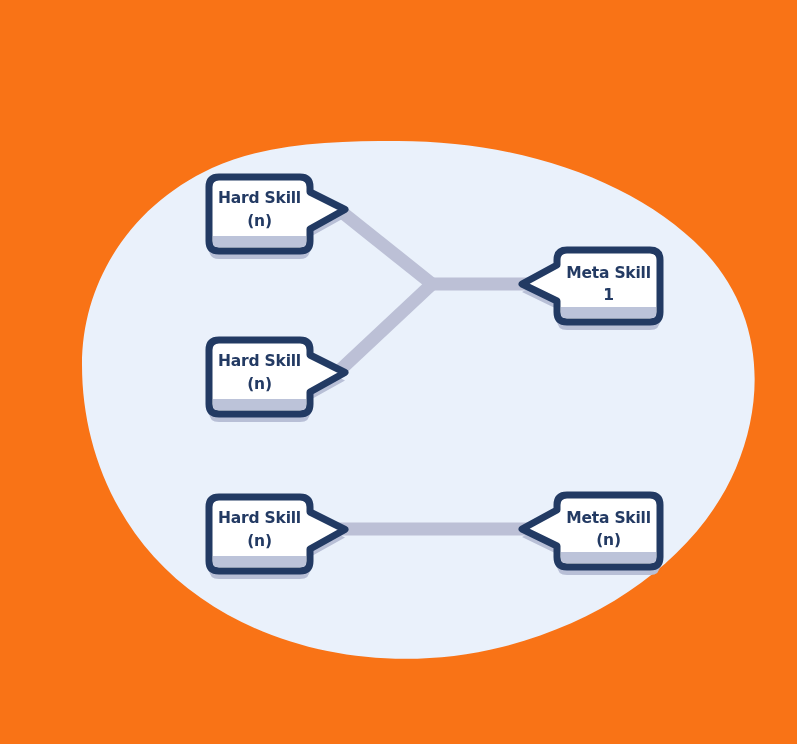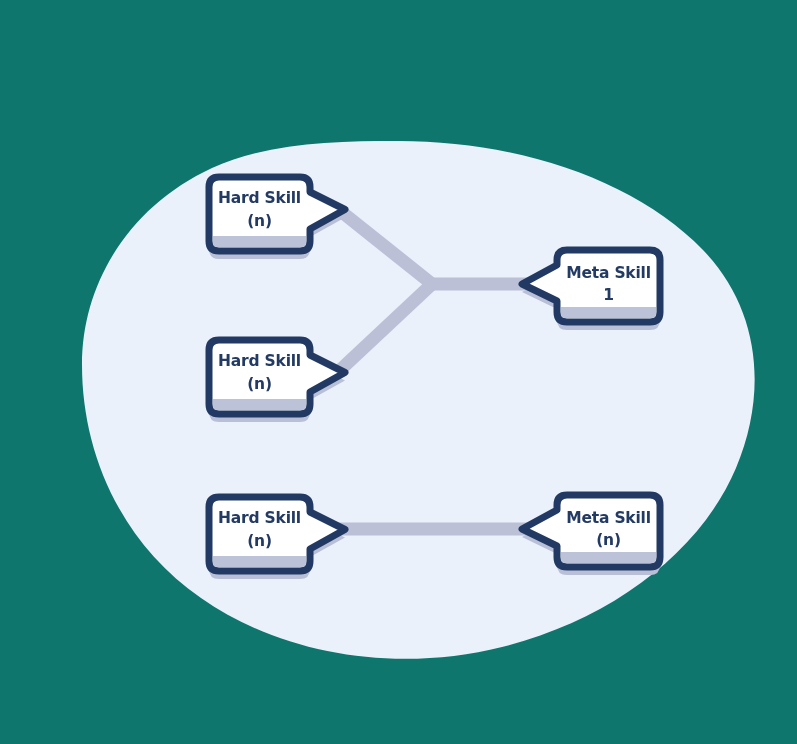--- a/index.html
+++ b/index.html
@@ -5,21 +5,21 @@
 <style>
   html, body {
     margin: 0;
     padding: 0;
     background: #000000;
   }
   #stage {
     position: relative;
     width: 797px;
     height: 744px;
-    background: #0f766e;
+    background: #f97316;
     overflow: hidden;
     font-family: "DejaVu Sans", "Liberation Sans", sans-serif;
   }
   #stage svg.layer {
     position: absolute;
     left: 0;
     top: 0;
     width: 797px;
     height: 744px;
     display: block;

